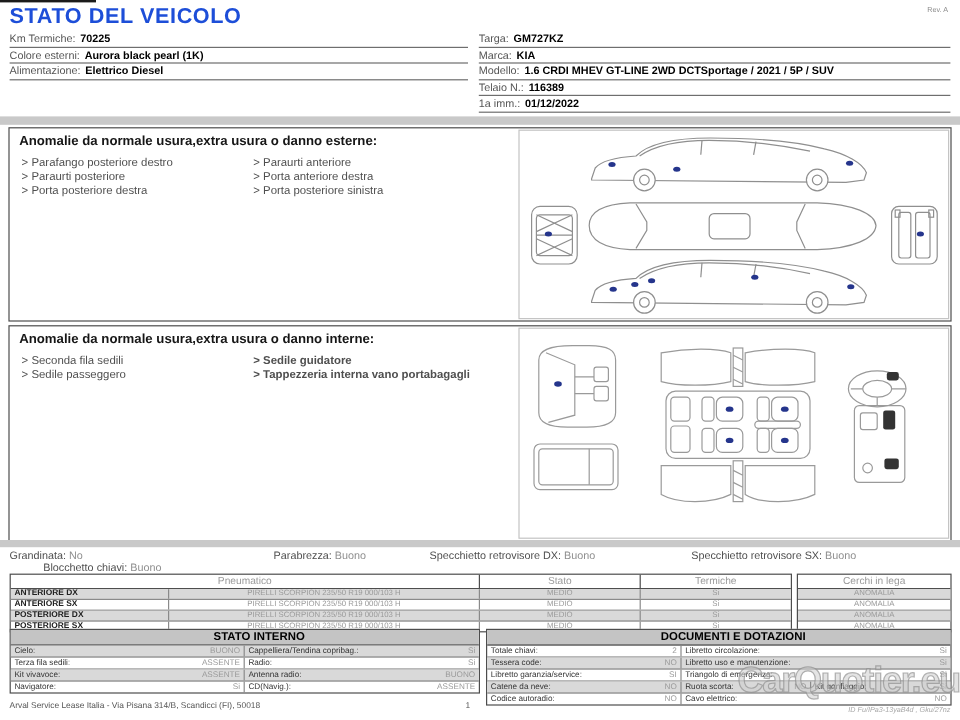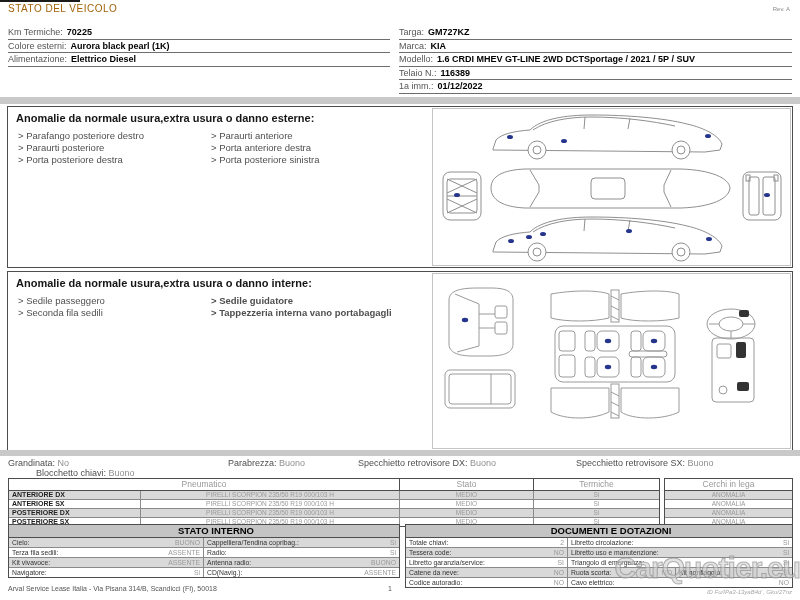--- a/index.html
+++ b/index.html
@@ -1,19 +1,19 @@
 <!DOCTYPE html>
 <html><head>
 <meta charset="utf-8">
 <style>
   html,body{margin:0;padding:0;background:#fff;}
   .page{position:relative;width:800px;height:600px;background:#fff;overflow:hidden;
         font-family:"Liberation Sans",sans-serif;color:#111;}
   .topstrip{position:absolute;left:0;top:0;width:80px;height:2px;background:#1b1b1b;}
-  .title{position:absolute;left:8px;top:3px;font-size:10px;font-weight:normal;color:#a16207;letter-spacing:.5px;}
+  .title{position:absolute;left:8px;top:3px;font-size:18px;font-weight:bold;color:#1d4ed8;letter-spacing:.5px;}
   .rev{position:absolute;right:10px;top:6px;font-size:6px;color:#8a8a8a;}
   .fields{position:absolute;}
   .fieldrow{display:flex;gap:4px;border-bottom:1px solid #6e6e6e;font-size:9px;line-height:10.5px;
             padding:1px 0 1px;align-items:baseline;flex-wrap:wrap;}
   .fieldrow .lab{color:#555;white-space:nowrap;}
   .fieldrow .val{font-weight:bold;color:#000;}
   .graybar{position:absolute;left:0;width:800px;background:#C9C9C9;}
   .sectionbox{position:absolute;border:1px solid #4d4d4d;background:#fff;}
   .sec-title{position:absolute;left:8px;top:5px;font-size:11px;font-weight:bold;color:#161616;}
   .itemcol{position:absolute;top:23px;font-size:9.5px;color:#4f4f4f;line-height:12px;width:190px;}
@@ -156,22 +156,22 @@
           <ellipse cx="196" cy="122" rx="3" ry="2.1"></ellipse>
           <ellipse cx="276" cy="130" rx="3" ry="2.1"></ellipse>
         </g>
       </svg>
     </div>
   </div>
 
   <div class="sectionbox" style="left:7px;top:271px;width:784px;height:178px;">
     <div class="sec-title">Anomalie da normale usura,extra usura o danno interne:</div>
     <div class="itemcol" style="left:10px;">
+      <div>&gt; Seconda fila sedili</div>
       <div>&gt; Sedile passeggero</div>
-      <div>&gt; Seconda fila sedili</div>
     </div>
     <div class="itemcol" style="left:203px;font-weight:bold;">
       <div>&gt; Sedile guidatore</div>
       <div>&gt; Tappezzeria interna vano portabagagli</div>
     </div>
     <div class="diagrambox" style="left:424px;top:1px;width:357px;height:174px;">
       <svg viewBox="0 0 357 174" width="357" height="174">
         <g fill="none" stroke="#9a9a9a" stroke-width="1">
           <path d="M16,26 C16,18 24,14 44,14 L58,14 C74,14 80,18 80,26 L80,70 C80,78 72,82 56,82 L40,82 C24,82 16,78 16,70 Z"></path>
           <path d="M22,20 L46,30 L46,72 L24,78"></path>

